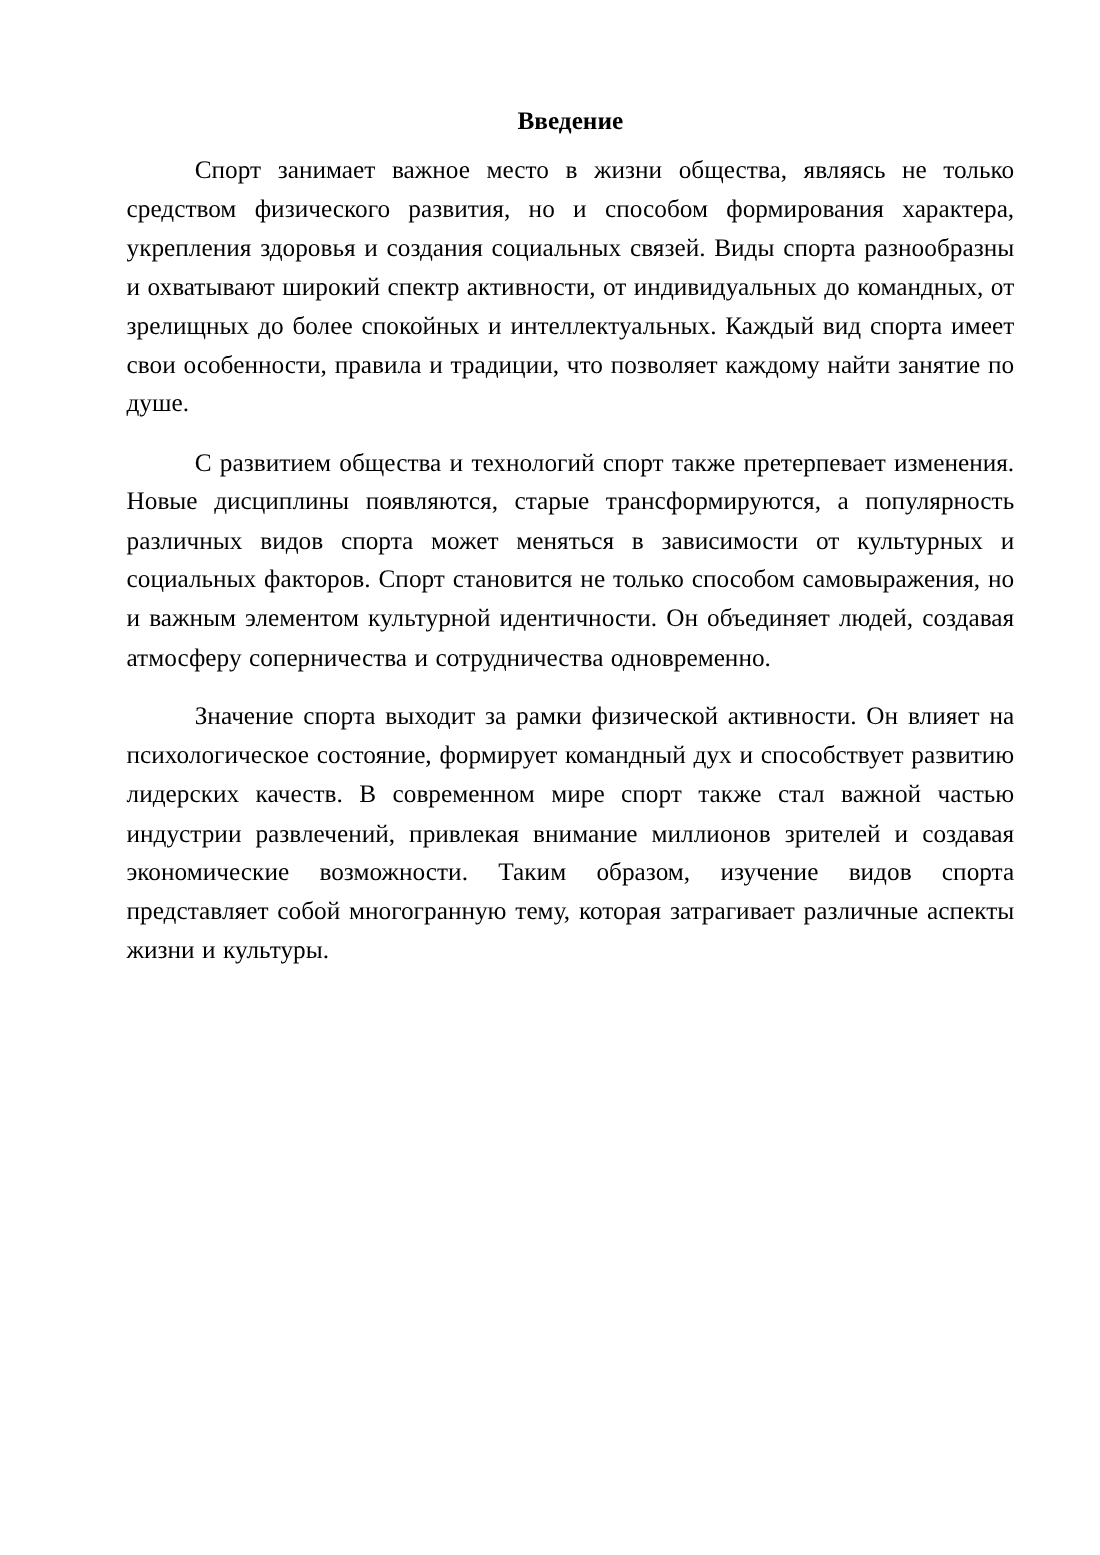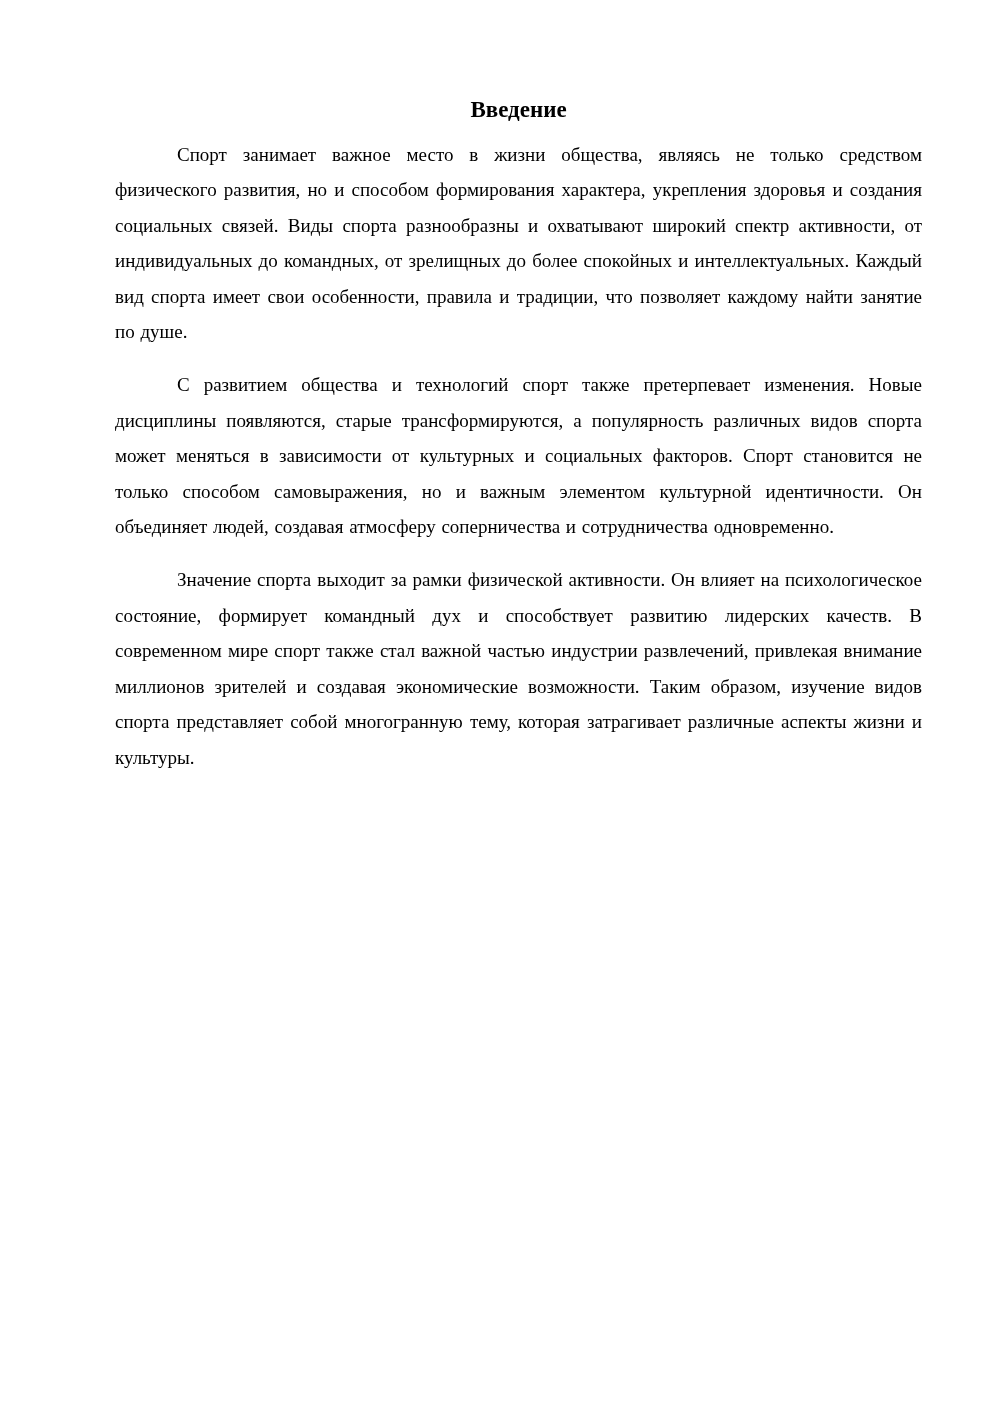--- a/index.html
+++ b/index.html
@@ -19,21 +19,21 @@
     overflow: hidden;
   }
   .doc-title {
     font-size: 23px;
     line-height: 28px;
     font-weight: 700;
     text-align: center;
     margin: 0 0 13px 0;
   }
   .doc-body p {
-    font-size: 19px;
+    font-size: 23px;
     line-height: 35.4px;
     text-align: justify;
     text-indent: 62px;
     margin: 0 0 18px 0;
     word-spacing: 1px;
   }
   .page-number {
     position: absolute;
     top: 1330px;
     left: 524px;

